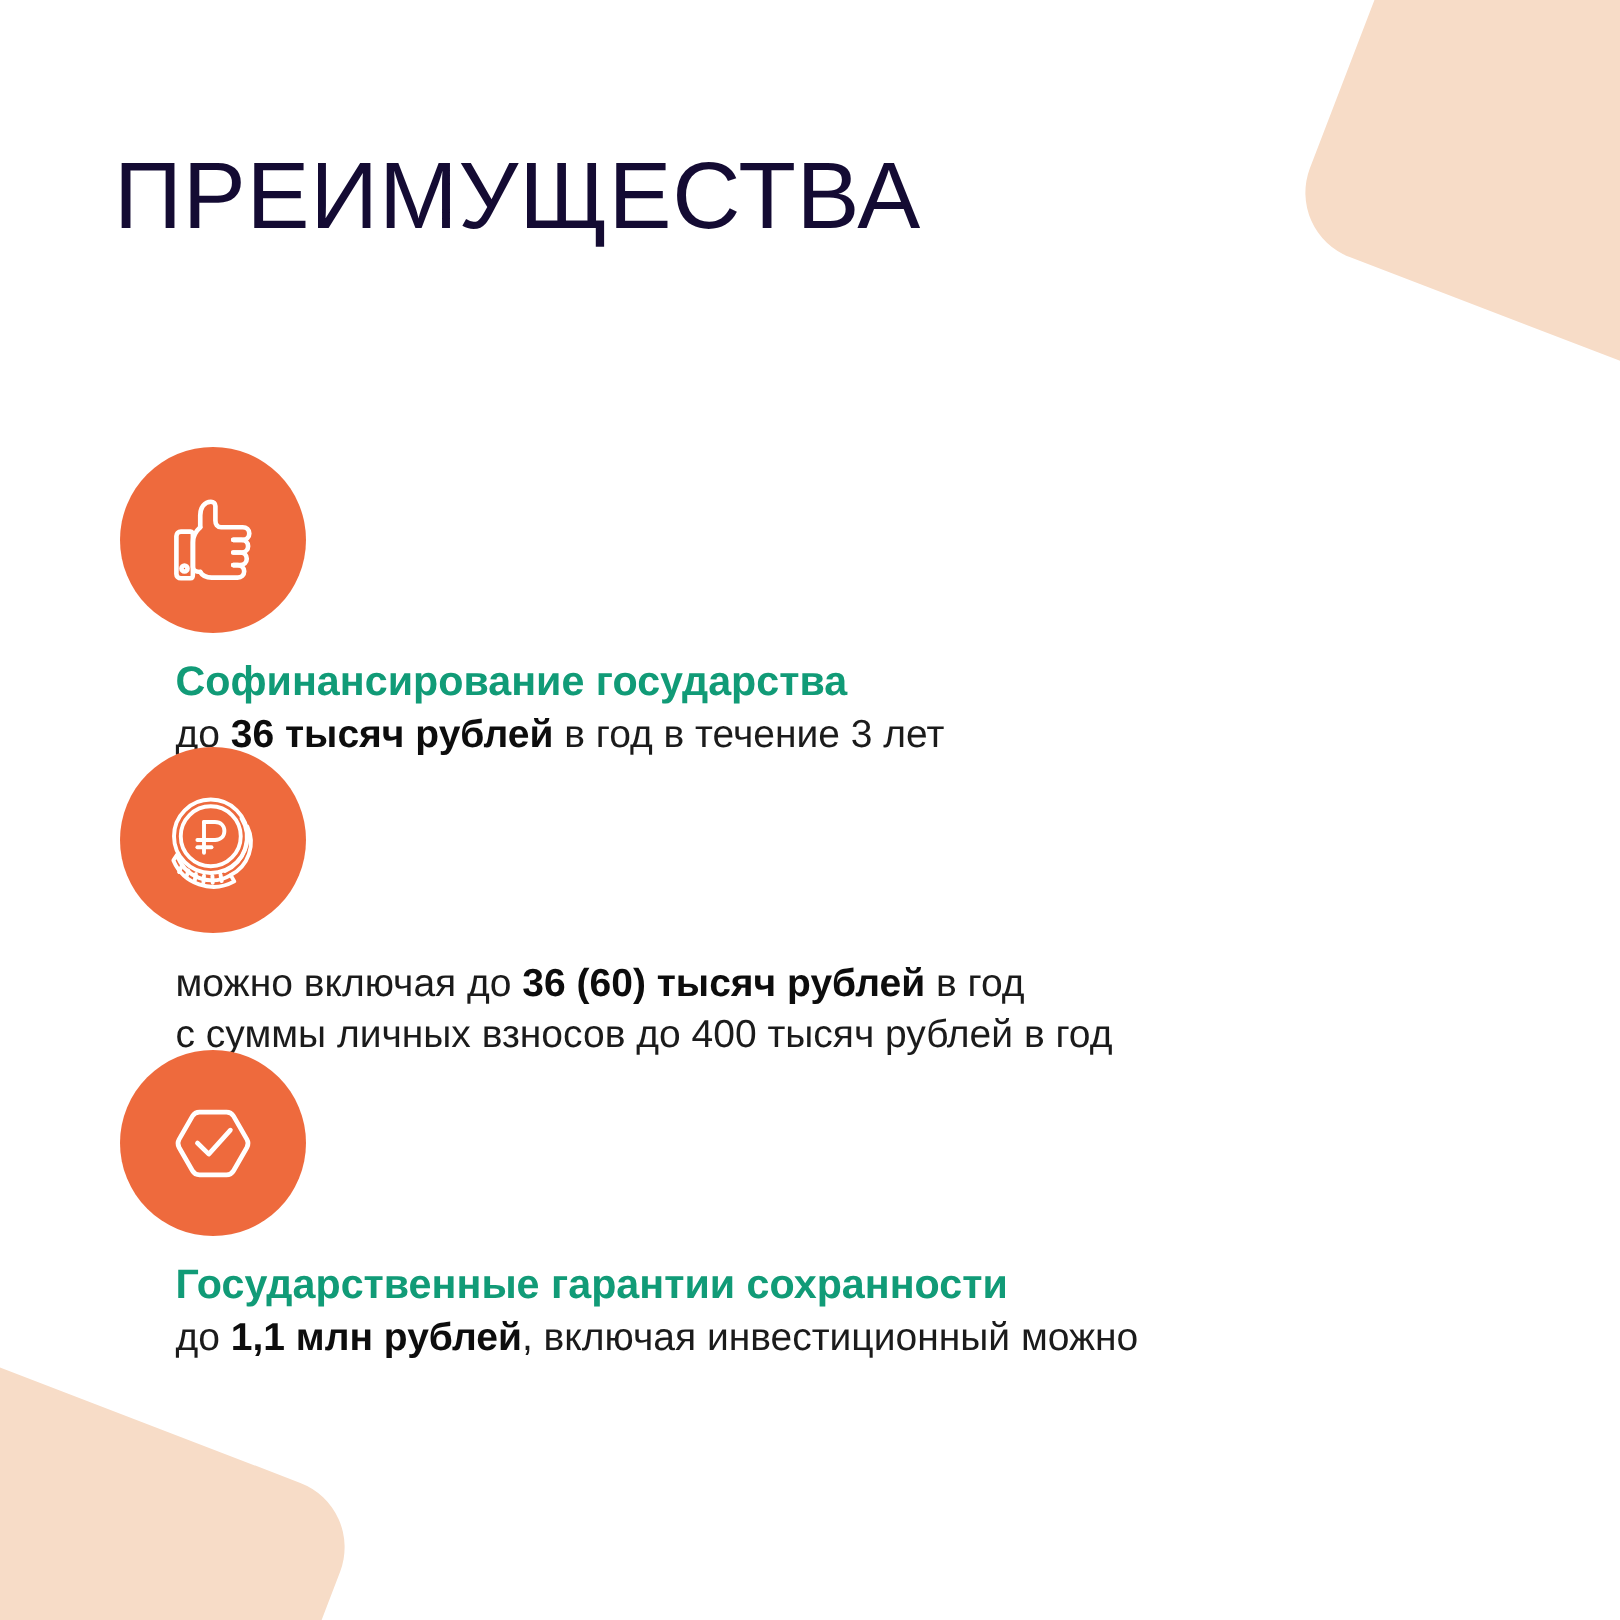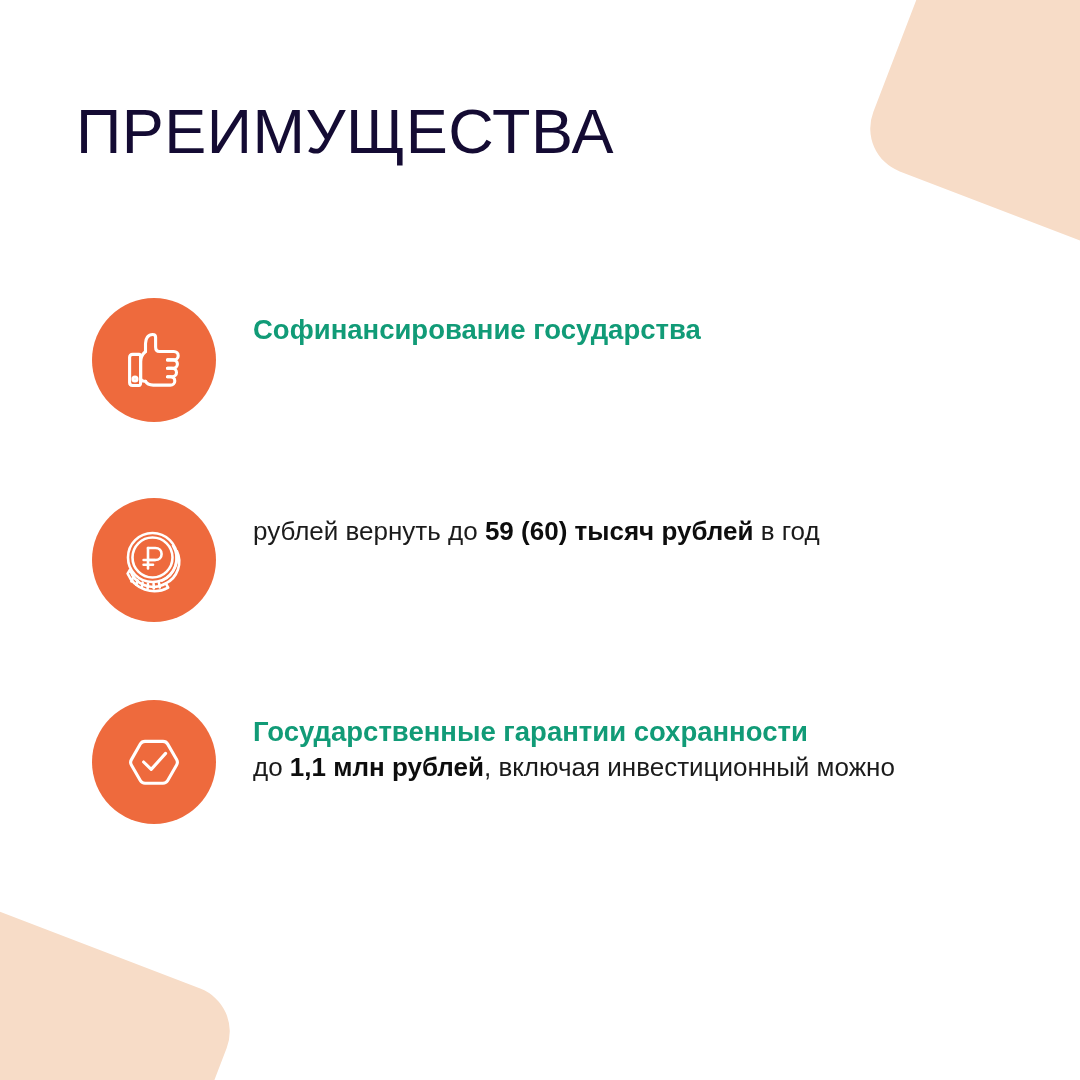--- a/index.html
+++ b/index.html
@@ -31,21 +31,21 @@
     position:absolute;left:76px;top:58px;
     font-size:63px;line-height:1;
     font-weight:400;
     letter-spacing:0.5px;
     color:#140b33;
     white-space:nowrap;
   }
 
   
   .features{position:absolute;left:0;top:0;width:1080px;}
-  .feature{position:absolute;left:92px;display:flex;align-items:flex-start;}
+  .feature{position:absolute;left:80px;display:flex;align-items:flex-start;flex-direction:column;}
   .feature.r0{top:298px;}
   .feature.r1{top:498px;}
   .feature.r2{top:700px;}
 
   .icon-circle{
     width:124px;height:124px;border-radius:50%;
     background:#ee6a3d;
     flex:0 0 124px;
     display:flex;align-items:center;justify-content:center;
   }
@@ -84,20 +84,21 @@
           <path d="M52.5 38.9 L58.0 38.9 C60.5 38.9 62.4 40.7 62.4 43.1 C62.4 45.5 60.5 47.3 58.0 47.3 L52.5 47.3"></path>
           <path d="M52.5 47.3 L57.1 47.3 C59.6 47.3 61.5 49.1 61.5 51.5 C61.5 53.9 59.6 55.7 57.1 55.7 L52.5 55.7"></path>
           <path d="M52.5 55.7 L55.4 55.7 C57.9 55.7 59.8 57.5 59.8 59.9 C59.8 62.3 57.9 64.1 55.4 64.1 L38.2 64.1 C34.0 64.1 31.6 62.4 30.5 60.3"></path>
           <path d="M30.5 30.5 C27.0 33.6 25.6 36.2 25.6 40.6 L25.6 57.0 C25.6 59.0 27.4 60.3 30.5 60.3"></path>
           <path d="M24.0 33.4 L17.6 33.4 C15.8 33.4 14.6 34.6 14.6 36.3 L14.6 61.6 C14.6 63.3 15.8 64.5 17.6 64.5 L24.0 64.5 C25.5 64.5 25.6 63.3 25.6 61.6 L25.6 36.3 C25.6 34.6 25.5 33.4 24.0 33.4 Z"></path>
           <circle cx="20.0" cy="58.0" r="2.0"></circle>
         </svg>
       </div>
       <div class="ftext">
         <div class="fhead">Софинансирование государства</div>
+        <div class="fbody"><span>до </span><b>36 тысяч рублей</b><span> в год в течение 3 лет</span></div>
       </div>
     </div>
 
     <div class="feature r1">
       <div class="icon-circle">
         <svg width="78" height="78" viewBox="0 0 78 78" fill="none" stroke="#ffffff" stroke-width="2.6" stroke-linecap="round" stroke-linejoin="round">
 
           <circle cx="37.5" cy="36.5" r="24.5"></circle>
           <circle cx="37.5" cy="36.5" r="20.0"></circle>
 
@@ -107,21 +108,21 @@
           <path d="M15.0 48.8 A24.5 24.5 0 0 0 50.8 62.4 L53.2 66.6 A29 29 0 0 1 12.6 52.6 Z"></path>
           <path d="M18.2 56.2 L16.4 60.4 M22.6 59.4 L21.2 63.8 M27.6 61.6 L26.8 66.2 M33.0 62.8 L32.6 67.4 M38.6 62.9 L38.8 67.5 M44.0 61.9 L44.8 66.4"></path>
 
           <path d="M33.0 27.0 L33.0 47.5"></path>
           <path d="M33.0 27.0 L40.3 27.0 C44.2 27.0 46.6 29.5 46.6 33.0 C46.6 36.5 44.2 39.0 40.3 39.0 L33.0 39.0"></path>
           <path d="M28.6 39.0 L40.0 39.0"></path>
           <path d="M28.6 43.8 L38.0 43.8"></path>
         </svg>
       </div>
       <div class="ftext">
-        <div class="fbody"><span>рублей вернуть до </span><b>59 (60) тысяч рублей</b><span> в год</span><br></div>
+        <div class="fbody"><span>можно включая до </span><b>36 (60) тысяч рублей</b><span> в год</span><br><span>с суммы личных взносов до 400 тысяч рублей в год</span></div>
       </div>
     </div>
 
     <div class="feature r2">
       <div class="icon-circle">
         <svg width="78" height="78" viewBox="0 0 78 78" fill="none" stroke="#ffffff" stroke-width="3.1" stroke-linecap="round" stroke-linejoin="round">
           <path d="M33.4 11.8 L51.4 11.8 C53.3 11.8 55.1 12.8 56.1 14.5 L65.0 30.0 C66.0 31.7 66.0 33.7 65.0 35.4 L56.1 50.9 C55.1 52.6 53.3 53.6 51.4 53.6 L33.4 53.6 C31.5 53.6 29.7 52.6 28.7 50.9 L19.8 35.4 C18.8 33.7 18.8 31.7 19.8 30.0 L28.7 14.5 C29.7 12.8 31.5 11.8 33.4 11.8 Z" transform="translate(-3.4 6.6)"></path>
           <path d="M28.6 39.0 L36.2 46.4 L50.6 30.4"></path>
         </svg>
       </div>

